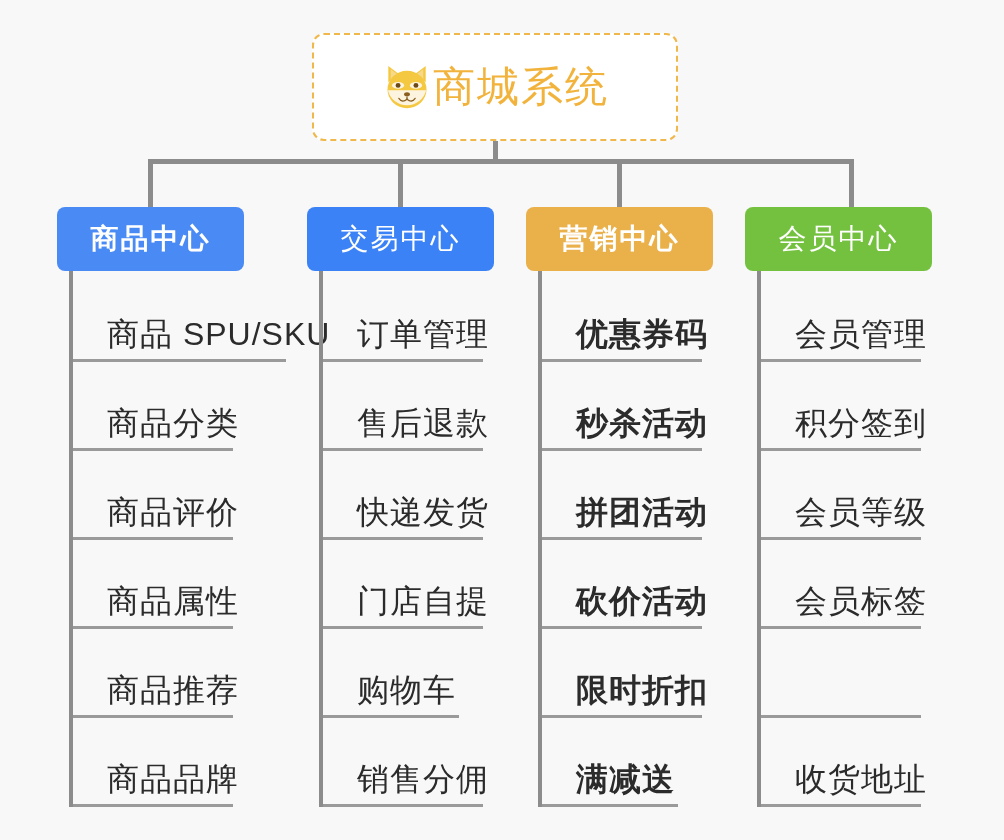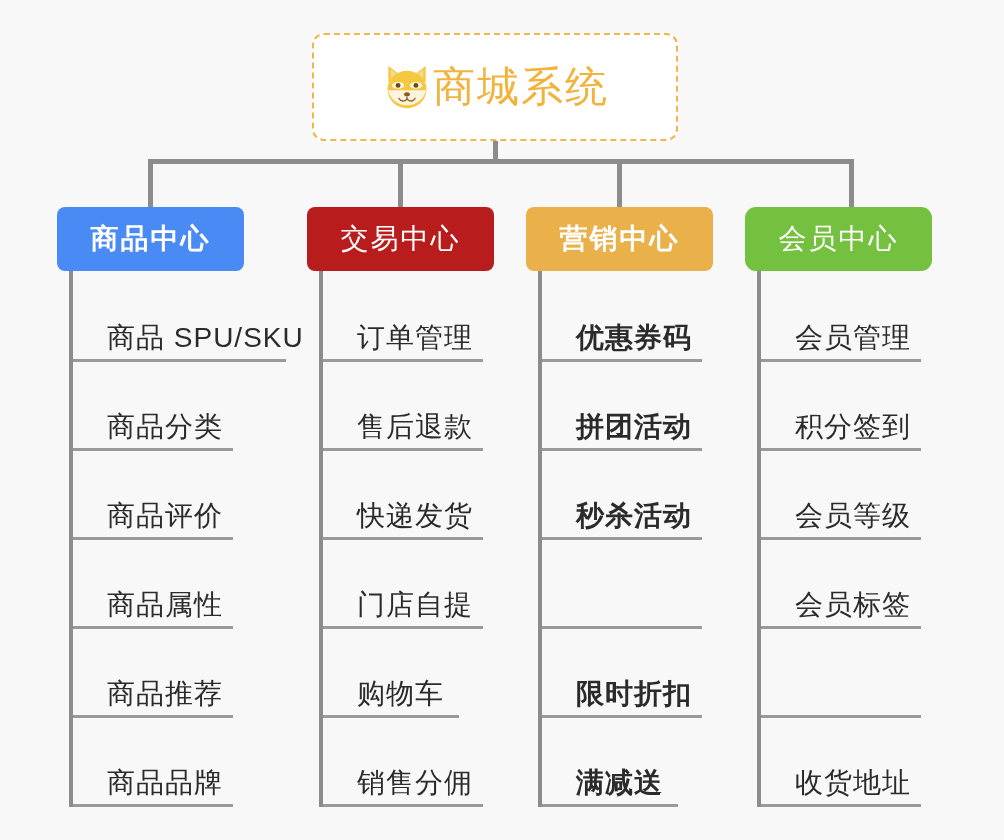--- a/index.html
+++ b/index.html
@@ -61,21 +61,21 @@
   .leaf {
     position: relative;
     height: 89px;
     display: flex;
     align-items: flex-end;
   }
   .leaf-label {
     display: inline-block;
     margin-left: 28px;
     padding: 0 6px 5px 6px;
-    font-size: 28px;
+    font-size: 32px;
     color: #2b2b2b;
     white-space: nowrap;
     letter-spacing: 1px;
   }
   .leaf-rule {
     position: absolute;
     left: 0; bottom: 0;
     height: 3px;
     background: #9a9a9a;
   }
@@ -136,21 +136,21 @@
             <span class="leaf-label">商品推荐</span>
             <span class="leaf-rule" style="width: 160px;"></span>
           </div>
           <div class="leaf">
             <span class="leaf-label">商品品牌</span>
             <span class="leaf-rule" style="width: 160px;"></span>
           </div>
         </div>
       </div>
       <div class="column" style="left: 307px; width: 187px;">
-        <div class="cat-head" style="background: #b91c1c; width: 187px;">交易中心</div>
+        <div class="cat-head" style="background: #3b82f6; width: 187px;">交易中心</div>
         <div class="branch">
           <div class="leaf">
             <span class="leaf-label">订单管理</span>
             <span class="leaf-rule" style="width: 160px;"></span>
           </div>
           <div class="leaf">
             <span class="leaf-label">售后退款</span>
             <span class="leaf-rule" style="width: 160px;"></span>
           </div>
           <div class="leaf">
@@ -172,42 +172,43 @@
         </div>
       </div>
       <div class="column" style="left: 526px; width: 187px; font-weight: bold;">
         <div class="cat-head" style="background: rgb(234, 176, 74); width: 187px;">营销中心</div>
         <div class="branch">
           <div class="leaf">
             <span class="leaf-label">优惠券码</span>
             <span class="leaf-rule" style="width: 160px;"></span>
           </div>
           <div class="leaf">
+            <span class="leaf-label">秒杀活动</span>
+            <span class="leaf-rule" style="width: 160px;"></span>
+          </div>
+          <div class="leaf">
             <span class="leaf-label">拼团活动</span>
             <span class="leaf-rule" style="width: 160px;"></span>
           </div>
           <div class="leaf">
-            <span class="leaf-label">秒杀活动</span>
-            <span class="leaf-rule" style="width: 160px;"></span>
-          </div>
-          <div class="leaf">
+            <span class="leaf-label">砍价活动</span>
             <span class="leaf-rule" style="width: 160px;"></span>
           </div>
           <div class="leaf">
             <span class="leaf-label">限时折扣</span>
             <span class="leaf-rule" style="width: 160px;"></span>
           </div>
           <div class="leaf">
             <span class="leaf-label">满减送</span>
             <span class="leaf-rule" style="width: 136px;"></span>
           </div>
         </div>
       </div>
       <div class="column" style="left: 745px; width: 187px;">
-        <div class="cat-head" style="background: rgb(116, 193, 63); width: 187px; border-radius: 11px;">会员中心</div>
+        <div class="cat-head" style="background: rgb(116, 193, 63); width: 187px;">会员中心</div>
         <div class="branch">
           <div class="leaf">
             <span class="leaf-label">会员管理</span>
             <span class="leaf-rule" style="width: 160px;"></span>
           </div>
           <div class="leaf">
             <span class="leaf-label">积分签到</span>
             <span class="leaf-rule" style="width: 160px;"></span>
           </div>
           <div class="leaf">

